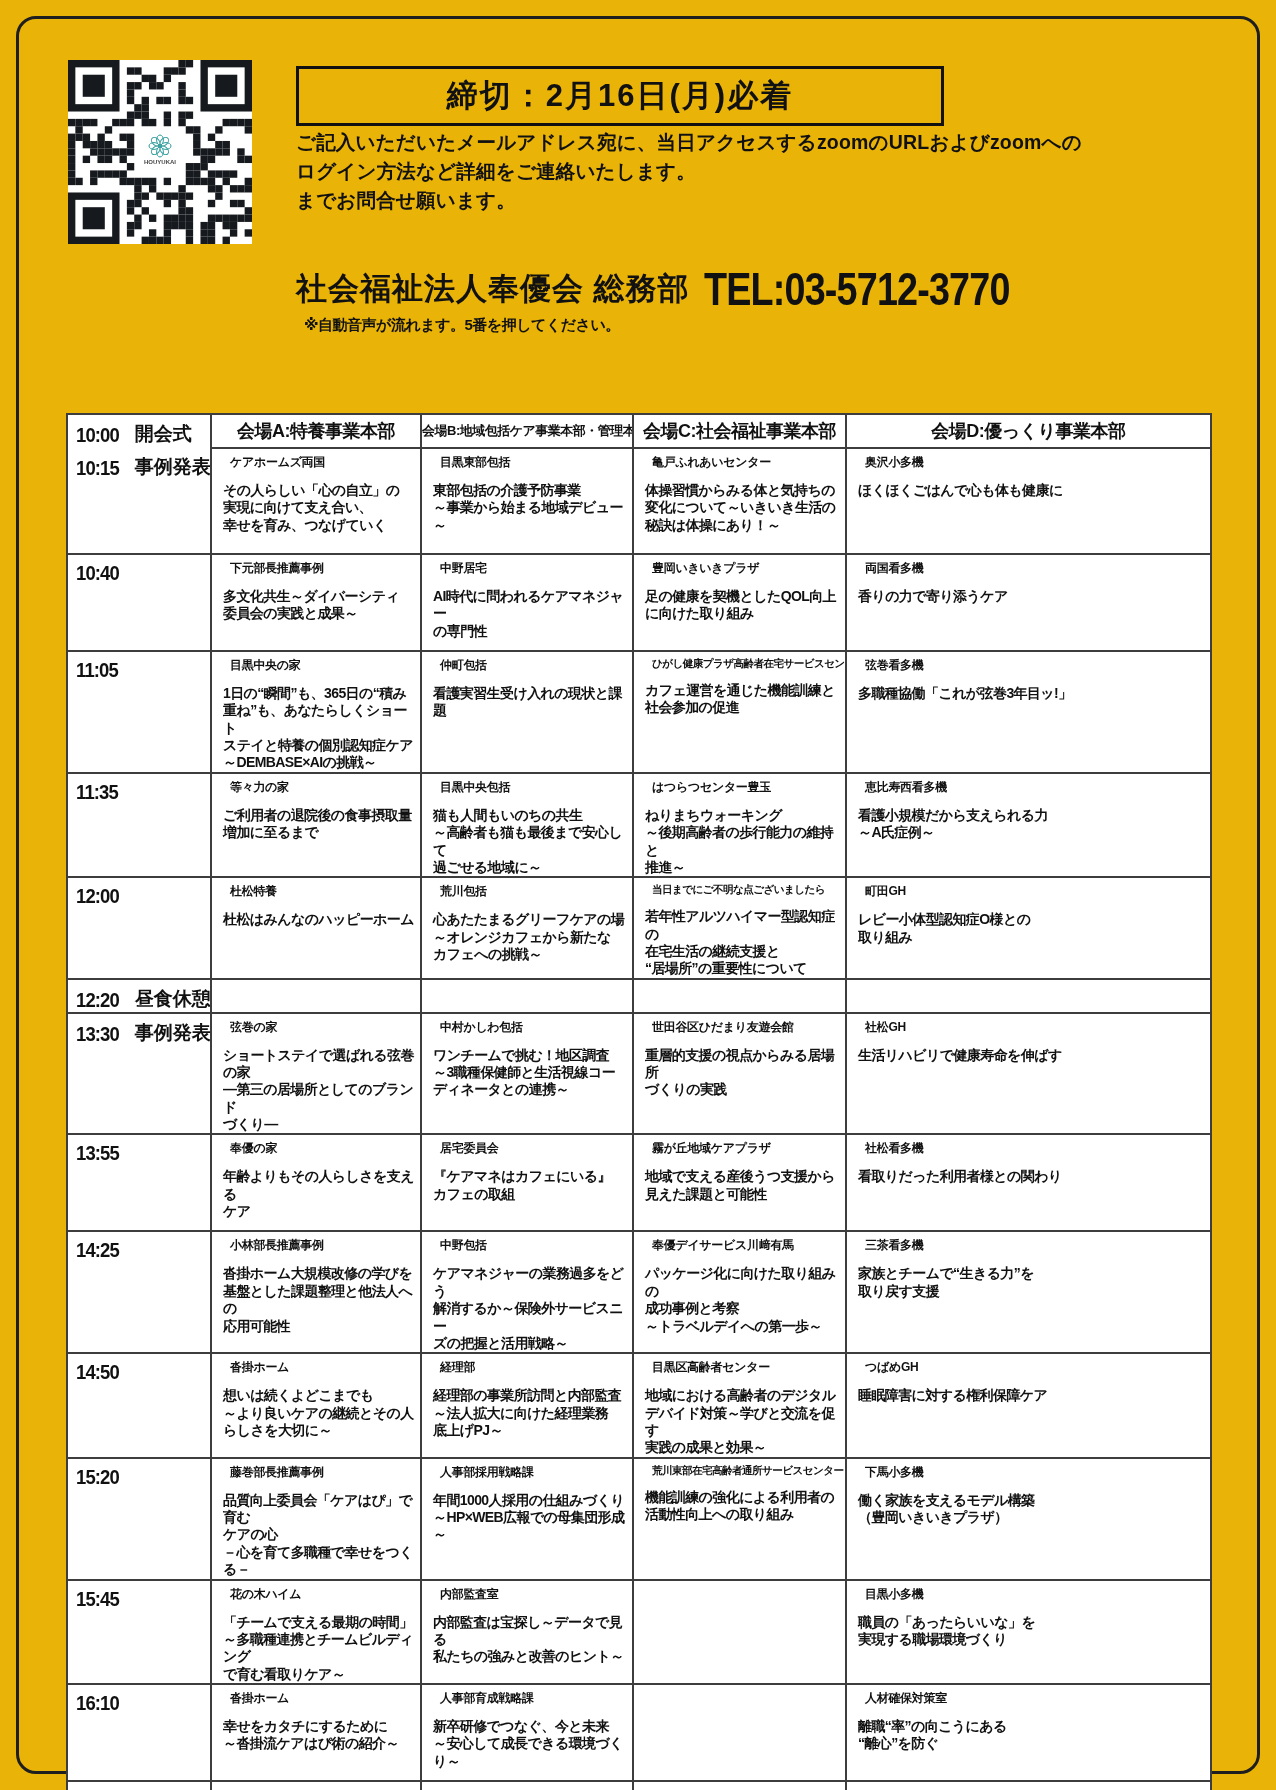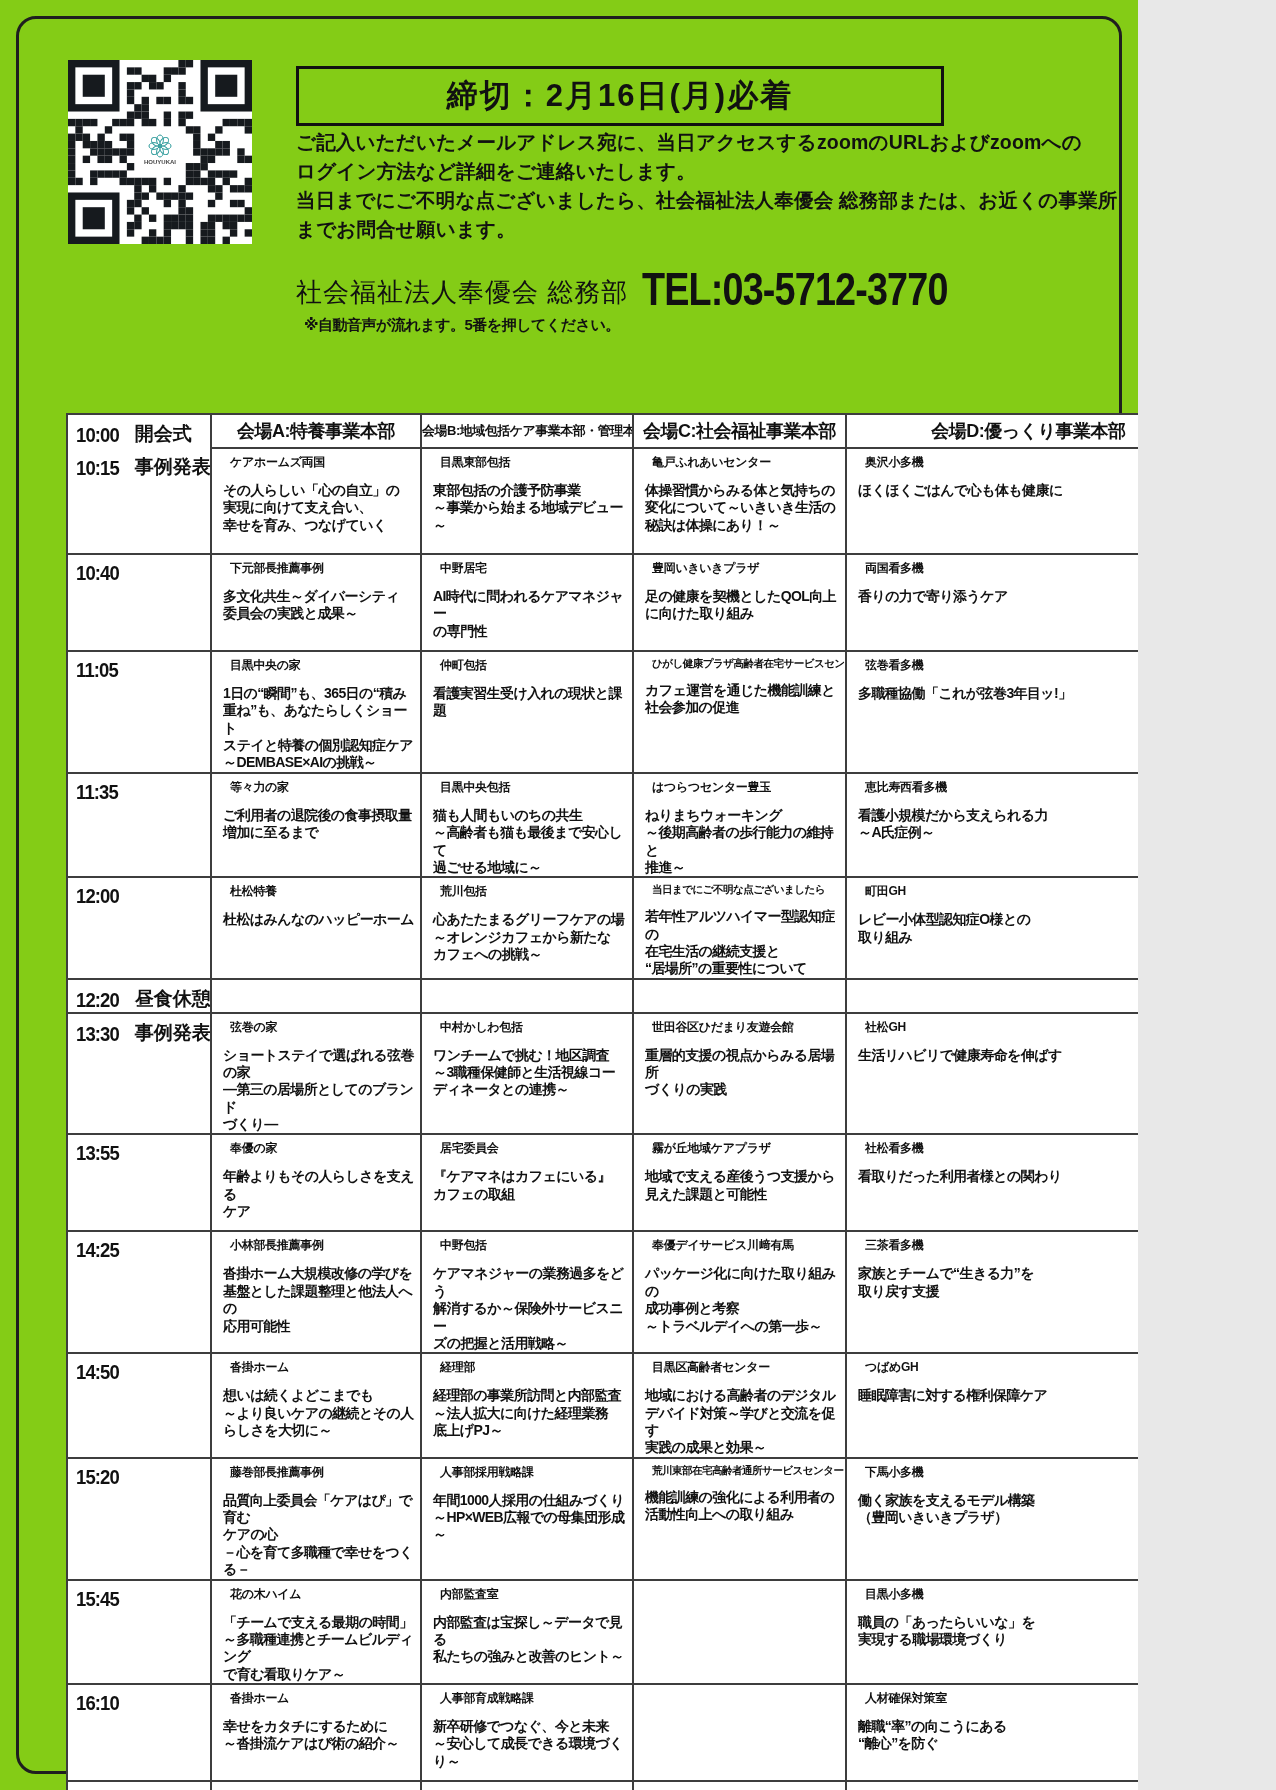--- a/index.html
+++ b/index.html
@@ -1,35 +1,35 @@
 <!DOCTYPE html>
 <html lang="ja"><head>
 <meta charset="utf-8">
 <style>
   html,body{margin:0;padding:0;background:#e8e8e8;}
-  .page{position:relative;width:1138px;height:1790px;background:#84cc16;
+  .page{position:relative;width:1276px;height:1790px;background:#eab308;
         font-family:"Liberation Sans","DejaVu Sans",sans-serif;color:#111;overflow:hidden;}
   .frame{position:absolute;inset:16px;border:3px solid #1f1f1f;border-radius:20px;pointer-events:none;}
 
   
   .qr{position:absolute;left:68px;top:60px;width:184px;height:184px;}
   .qr svg{display:block;}
 
   
   .deadline-box{position:absolute;left:296px;top:66px;width:642px;height:54px;
      border:3px solid #111;display:flex;align-items:center;justify-content:center;}
   .deadline-box .t{font-size:31px;font-weight:bold;letter-spacing:2px;}
 
   
   .intro{position:absolute;left:296px;top:128px;width:930px;font-size:19.5px;
      font-weight:bold;line-height:29px;letter-spacing:0.2px;}
 
   
   .contact{position:absolute;left:296px;top:262px;display:flex;align-items:flex-end;gap:14px;white-space:nowrap;}
-  .contact .org{font-size:26px;font-weight:normal;padding-bottom:6px;letter-spacing:1px;}
+  .contact .org{font-size:31px;font-weight:bold;padding-bottom:6px;letter-spacing:1px;}
   .contact .tel{font-size:46px;font-weight:bold;letter-spacing:-1px;
      transform:scaleX(.82);transform-origin:left bottom;display:inline-block;}
   .phone-note{position:absolute;left:304px;top:316px;width:760px;text-align:left;
      font-size:15px;font-weight:bold;letter-spacing:-0.5px;}
 
   
   .sched{position:absolute;left:66px;top:413px;border-collapse:collapse;table-layout:fixed;width:1144px;}
   .sched td{border:2px solid #3d3d3d;vertical-align:top;padding:0;overflow:hidden;background:#fff;}
   tr.r-header{height:34px;}
   tr.r-session{height:97px;}
@@ -272,21 +272,20 @@
       </svg>
   </div>
 
   <div class="deadline-box">
     <span class="t">締切：2月16日(月)必着</span>
   </div>
 
   <div class="intro">
     <div>ご記入いただいたメールアドレス宛に、当日アクセスするzoomのURLおよびzoomへの</div>
     <div>ログイン方法など詳細をご連絡いたします。</div>
-    <div>当日までにご不明な点ございましたら、社会福祉法人奉優会 総務部または、お近くの事業所</div>
     <div>までお問合せ願います。</div>
   </div>
 
   <div class="contact">
     <span class="org">社会福祉法人奉優会 総務部</span>
     <span class="tel">TEL:03-5712-3770</span>
   </div>
   <div class="phone-note">※自動音声が流れます。5番を押してください。</div>
 
   <table class="sched">

